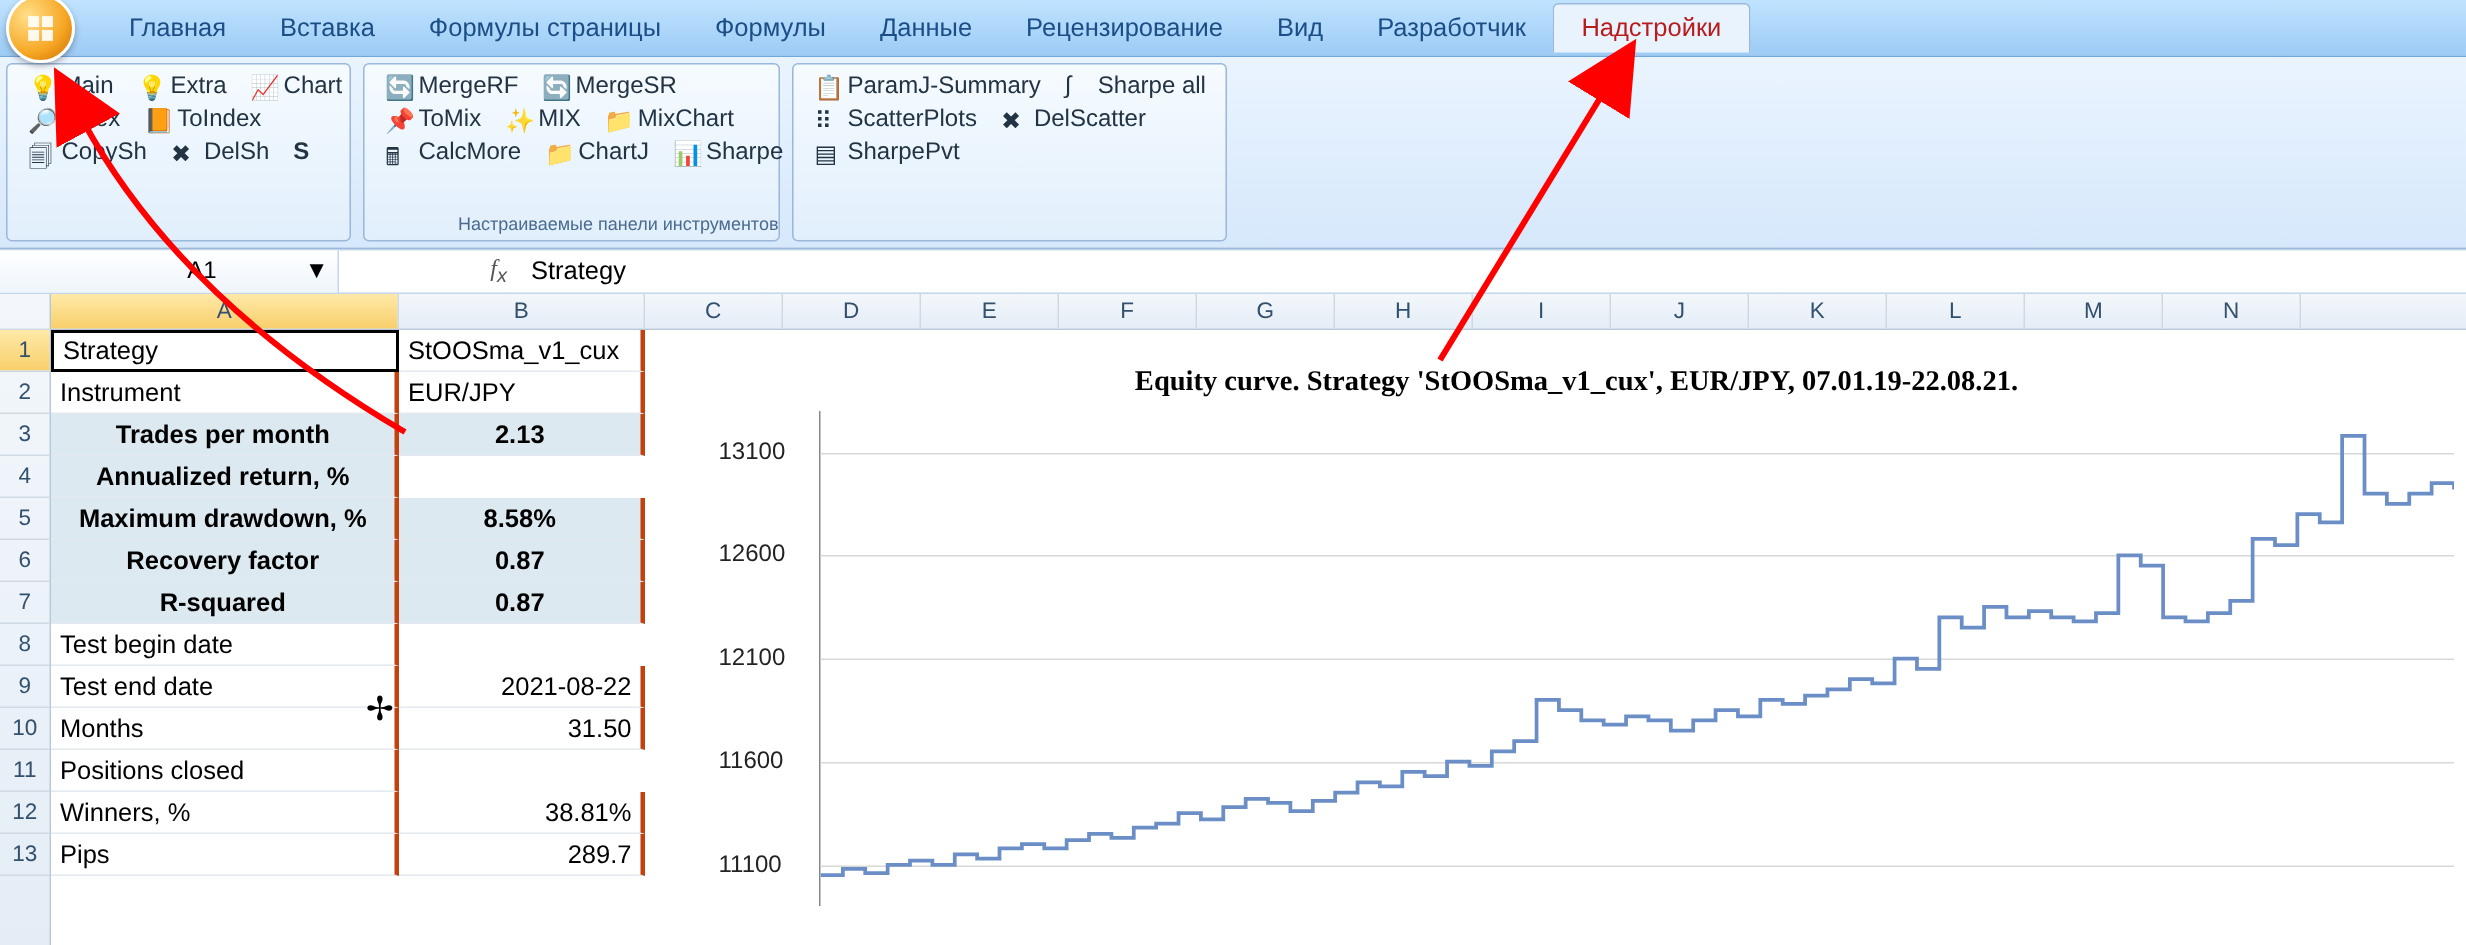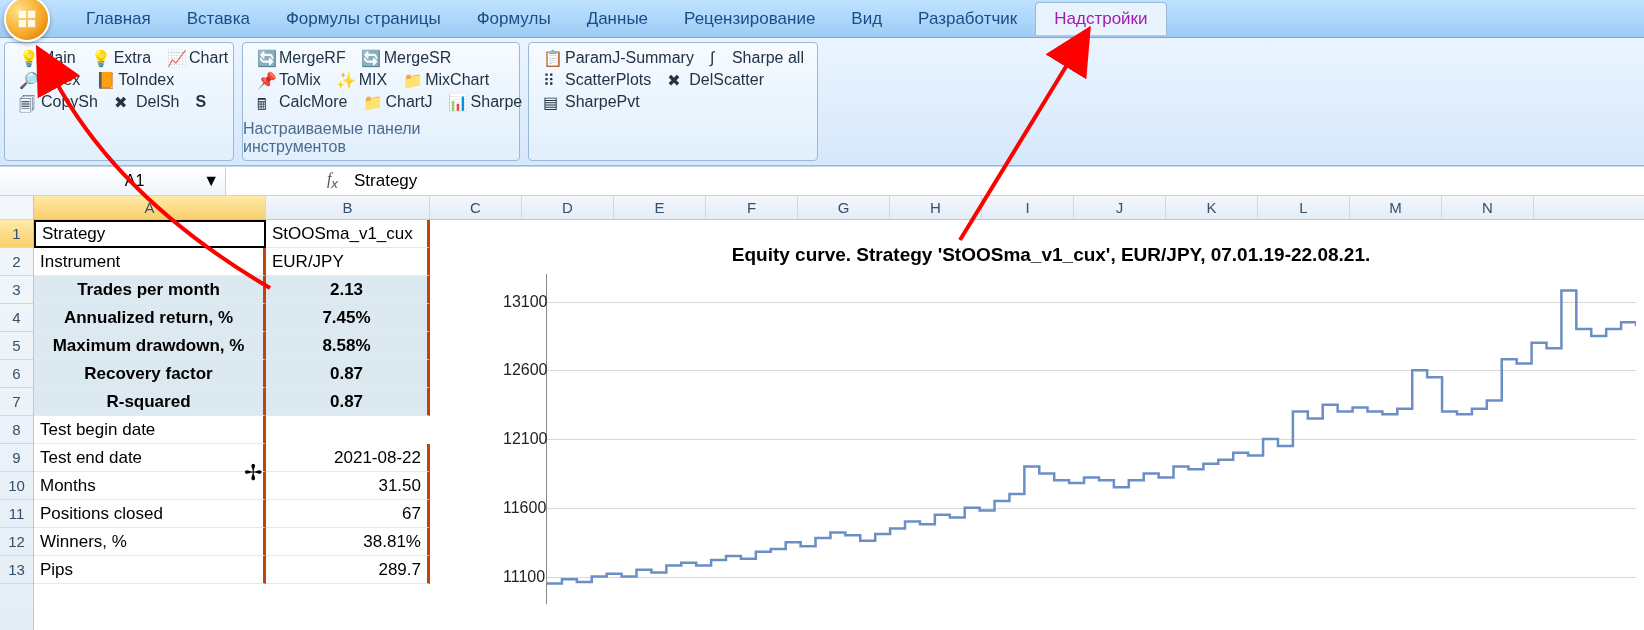--- a/index.html
+++ b/index.html
@@ -2,27 +2,27 @@
 <html><head>
 <meta charset="utf-8">
 <style>
 * { margin:0; padding:0; box-sizing:border-box; font-family:"Segoe UI",Tahoma,sans-serif; }
 body { background:#fff; width:1644px; height:630px; overflow:hidden; position:relative; }
 
 
 .tabstrip { height:38px; background:linear-gradient(#bfe3ff,#9dcbf5); display:flex; align-items:center; padding-left:68px; border-bottom:1px solid #6fa8dc; position:relative; }
 .office-orb { position:absolute; left:4px; top:-4px; width:46px; height:46px; border-radius:50%; background:radial-gradient(circle at 30% 30%,#ffe08a,#f6a623 60%,#c86b00); border:2px solid #fff; box-shadow:0 2px 4px rgba(0,0,0,.3); display:flex; align-items:center; justify-content:center; color:#fff; font-weight:bold; }
 .tab { padding:6px 18px 6px; font-size:17px; color:#1b4e87; cursor:pointer; }
-.tab.active { background:#e9f3fd; border:1px solid #9bb8da; border-bottom:none; border-radius:4px 4px 0 0; color:#a21caf; font-weight:500; }
+.tab.active { background:#e9f3fd; border:1px solid #9bb8da; border-bottom:none; border-radius:4px 4px 0 0; color:#b91c1c; font-weight:500; }
 
 
 .ribbon { height:128px; background:linear-gradient(#eaf4ff,#d6e8fb); border-bottom:1px solid #9bb8da; display:flex; }
 .group { border:1px solid #9bb8da; border-radius:4px; margin:4px; background:linear-gradient(#f6fbff,#e1effc); display:flex; flex-direction:column; }
 .group-body { flex:1; display:flex; flex-wrap:wrap; align-content:flex-start; padding:4px 6px; }
-.group-title { text-align:left; font-size:16px; color:#4a6b8f; padding:2px 0 4px; }
+.group-title { text-align:right; font-size:12px; color:#4a6b8f; padding:2px 0 4px; }
 .rb { display:flex; align-items:center; gap:4px; padding:2px 8px; font-size:16px; color:#234; cursor:pointer; white-space:nowrap; }
 .rb svg,.rb .ic { width:18px; height:18px; flex:0 0 18px; }
 .g1 { width:230px; } .g2 { width:278px; } .g3 { width:290px; }
 .third { width:100%; }
 
 
 .fbar { height:30px; display:flex; align-items:stretch; border-top:1px solid #c3d6e9; border-bottom:1px solid #c3d6e9; background:#fff; }
 .namebox { width:226px; border-right:1px solid #c3d6e9; display:flex; align-items:center; justify-content:space-between; padding:0 6px; background:linear-gradient(#fff,#eef5fc); }
 .namebox input { border:none; background:transparent; width:60px; font-size:16px; text-align:center; }
 .fx { width:120px; display:flex; align-items:center; justify-content:flex-end; padding-right:8px; font-style:italic; color:#555; }
@@ -41,24 +41,24 @@
 .cA { width:232px; } .cB { width:164px; }
 .hl { background:#dde9f0; font-weight:600; justify-content:center; }
 .hlB { background:#dde9f0; font-weight:600; justify-content:center; }
 .rB { justify-content:flex-end; }
 .sel { border:2px solid #000 !important; }
 .colhead .sel-col { background:linear-gradient(#ffe9a8,#f8cf6b); }
 .rownum.sel-row { background:linear-gradient(#ffe9a8,#f8cf6b); }
 
 
 .chart { position:absolute; left:466px; top:236px; width:1170px; height:392px; background:#fff; }
-.chart-title { text-align:center; font-weight:700; font-size:19px; padding:8px 0; }
+.chart-title { text-align:center; font-weight:700; font-size:19px; padding:8px 0;font-family:Liberation Serif, serif; }
 .plot { position:relative; margin-left:80px; height:330px; border-left:1px solid #888; }
 .grid { position:absolute; left:0; right:0; border-top:1px solid #d8d8d8; }
-.ylab { position:absolute; left:-68px; font-size:16px; color:#222; transform:translateY(-50%);margin-left:24px; }
+.ylab { position:absolute; left:-68px; font-size:16px; color:#222; transform:translateY(-50%); }
 svg.curve { position:absolute; left:0; top:0; width:100%; height:100%; }
 
 
 .arrow { position:absolute; pointer-events:none; }
 
 
 .cur { position:absolute; left:244px; top:460px; font-size:22px; color:#000; }
 </style>
 </head>
 <body>
@@ -258,21 +258,20 @@
         <div class="row">
           <div class="cell cA">Instrument</div>
           <div class="cell cB">EUR/JPY</div>
         </div>
         <div class="row">
           <div class="cell cA hl">Trades per month</div>
           <div class="cell cB hlB">2.13</div>
         </div>
         <div class="row">
           <div class="cell cA hl">Annualized return, %</div>
-          <div class="cell cB hlB">7.45%</div>
         </div>
         <div class="row">
           <div class="cell cA hl">Maximum drawdown, %</div>
           <div class="cell cB hlB">8.58%</div>
         </div>
         <div class="row">
           <div class="cell cA hl">Recovery factor</div>
           <div class="cell cB hlB">0.87</div>
         </div>
         <div class="row">
@@ -285,21 +284,20 @@
         <div class="row">
           <div class="cell cA">Test end date</div>
           <div class="cell cB rB">2021-08-22</div>
         </div>
         <div class="row">
           <div class="cell cA">Months</div>
           <div class="cell cB rB">31.50</div>
         </div>
         <div class="row">
           <div class="cell cA">Positions closed</div>
-          <div class="cell cB rB">67</div>
         </div>
         <div class="row">
           <div class="cell cA">Winners, %</div>
           <div class="cell cB rB">38.81%</div>
         </div>
         <div class="row">
           <div class="cell cA">Pips</div>
           <div class="cell cB rB">289.7</div>
         </div>
       </div>

